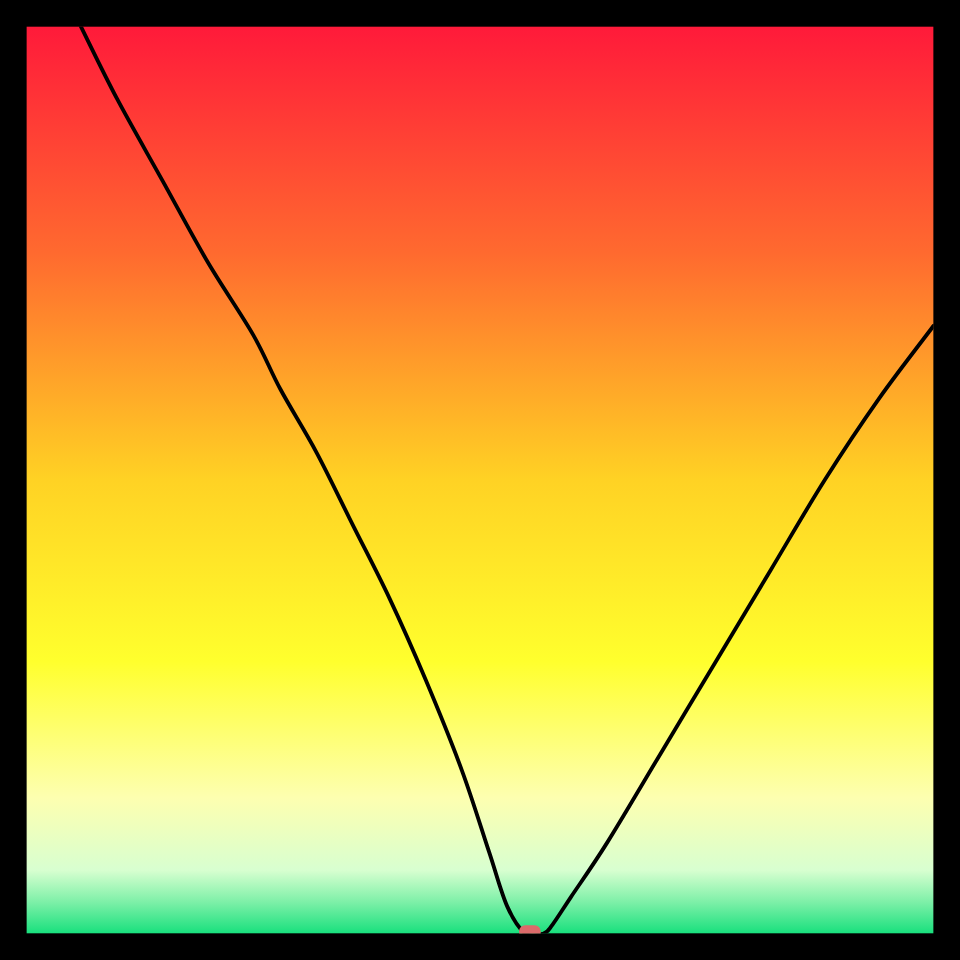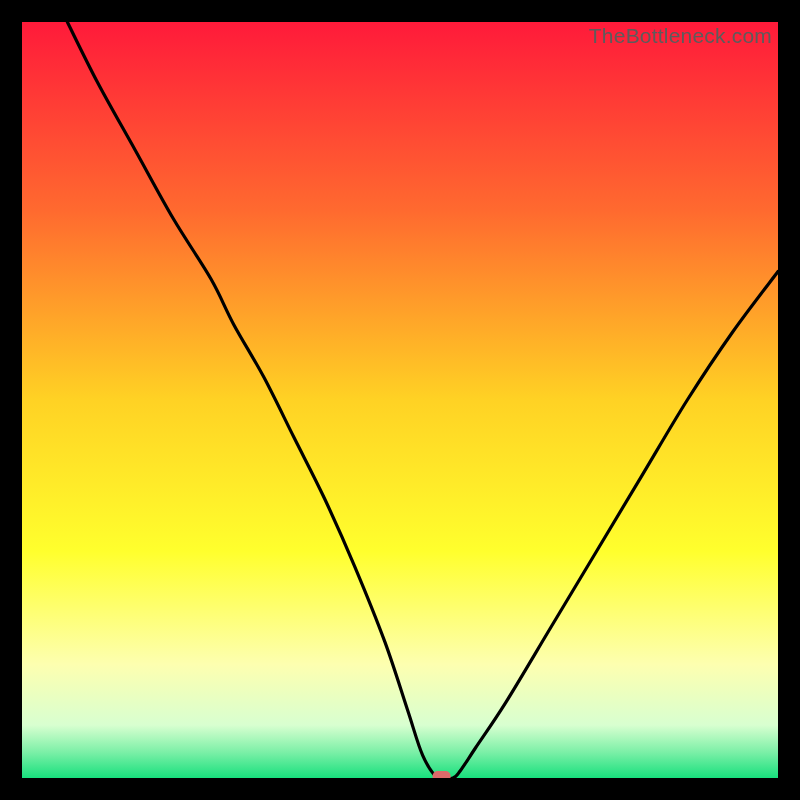--- a/index.html
+++ b/index.html
@@ -59,14 +59,13 @@
       </linearGradient>
     </defs>
 
     <rect x="0" y="0" width="756" height="756" fill="url(#bg-grad)"></rect>
 
     <path id="curve-path" fill="none" stroke="#000" stroke-width="3.2" stroke-linecap="round" stroke-linejoin="round" d="M 45.36 0 C 50.4 10.080000000000004, 64.26 39.06000000000002, 75.60000000000001 60.48000000000002 C 86.94000000000001 81.90000000000002, 100.79999999999998 105.83999999999997, 113.39999999999999 128.51999999999998 C 126 151.2, 138.60000000000002 175.14000000000007, 151.20000000000002 196.56000000000006 C 163.8 217.98000000000005, 178.92000000000002 239.39999999999998, 189 257.03999999999996 C 199.07999999999998 274.67999999999995, 202.86 286.02000000000004, 211.68 302.40000000000003 C 220.5 318.78000000000003, 231.84000000000003 336.42, 241.92000000000002 355.32 C 252 374.21999999999997, 262.08 395.64, 272.15999999999997 415.8 C 282.23999999999995 435.96000000000004, 292.32000000000005 454.86, 302.40000000000003 476.28000000000003 C 312.48 497.70000000000005, 322.56 520.3799999999999, 332.64 544.3199999999999 C 342.71999999999997 568.26, 354.06 595.98, 362.88 619.9200000000001 C 371.7 643.8600000000001, 379.26 669.0600000000001, 385.56 687.96 C 391.86 706.86, 395.64 721.98, 400.68 733.32 C 405.72 744.6600000000001, 410.76 752.22, 415.8 756 C 420.84000000000003 759.78, 427.14 757.26, 430.91999999999996 756 C 434.69999999999993 754.74, 434.69999999999993 753.48, 438.47999999999996 748.44 C 442.26 743.4000000000001, 446.03999999999996 737.1, 453.59999999999997 725.76 C 461.15999999999997 714.42, 471.24 700.56, 483.84000000000003 680.4 C 496.44000000000005 660.24, 514.0799999999999 630, 529.1999999999999 604.8 C 544.3199999999999 579.5999999999999, 559.44 554.4000000000001, 574.5600000000001 529.2 C 589.6800000000001 504.00000000000006, 604.8 478.79999999999995, 619.92 453.59999999999997 C 635.04 428.4, 650.16 401.94, 665.28 378 C 680.4 354.06, 695.52 331.38000000000005, 710.64 309.96000000000004 C 725.76 288.54, 748.44 259.55999999999995, 756 249.47999999999996"></path>
 
     <rect id="marker-dot" rx="5" ry="5" width="18" height="11" fill="#db6a6a" x="410.58000000000004" y="749"></rect>
   </svg>
 
-  <div class="watermark">TheBottleneck.com</div>
 </div>
 
 </body></html>

